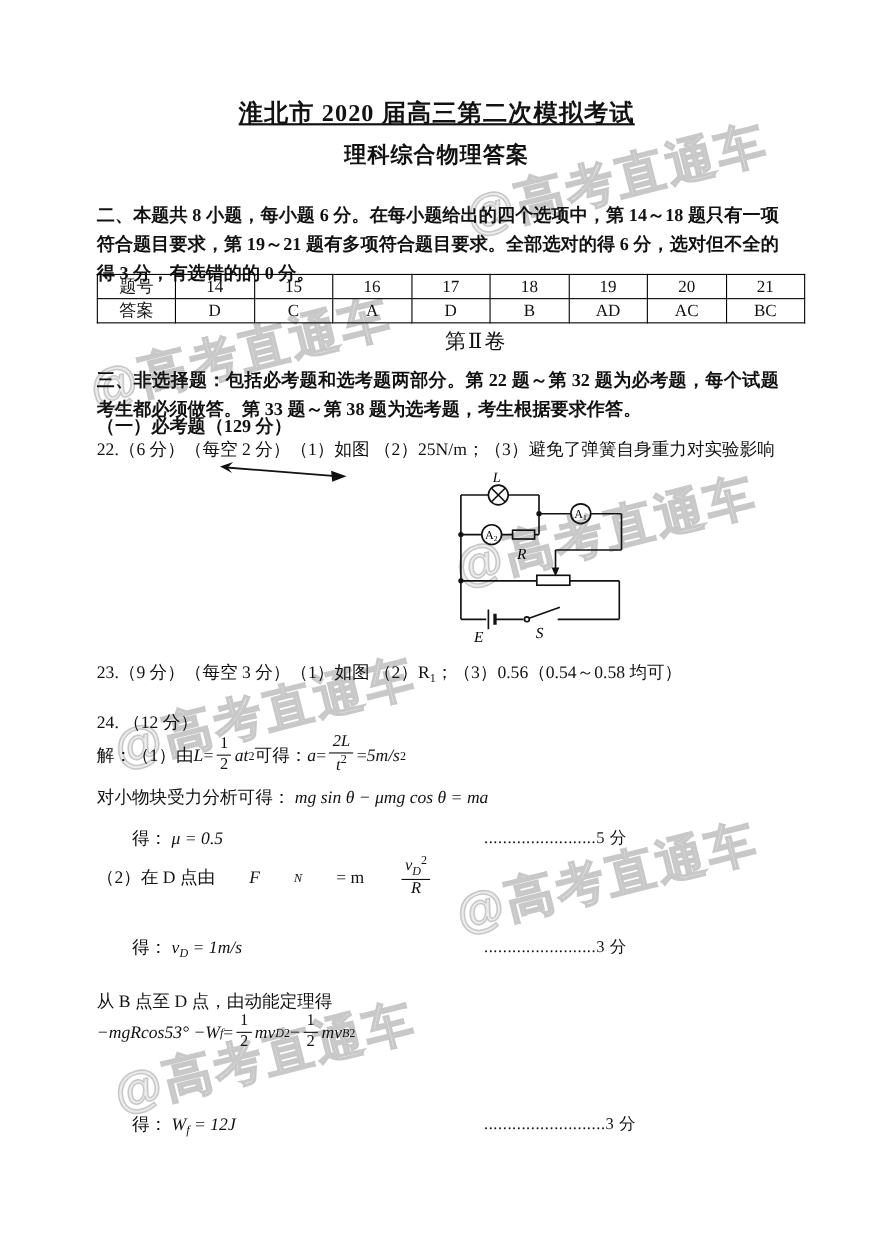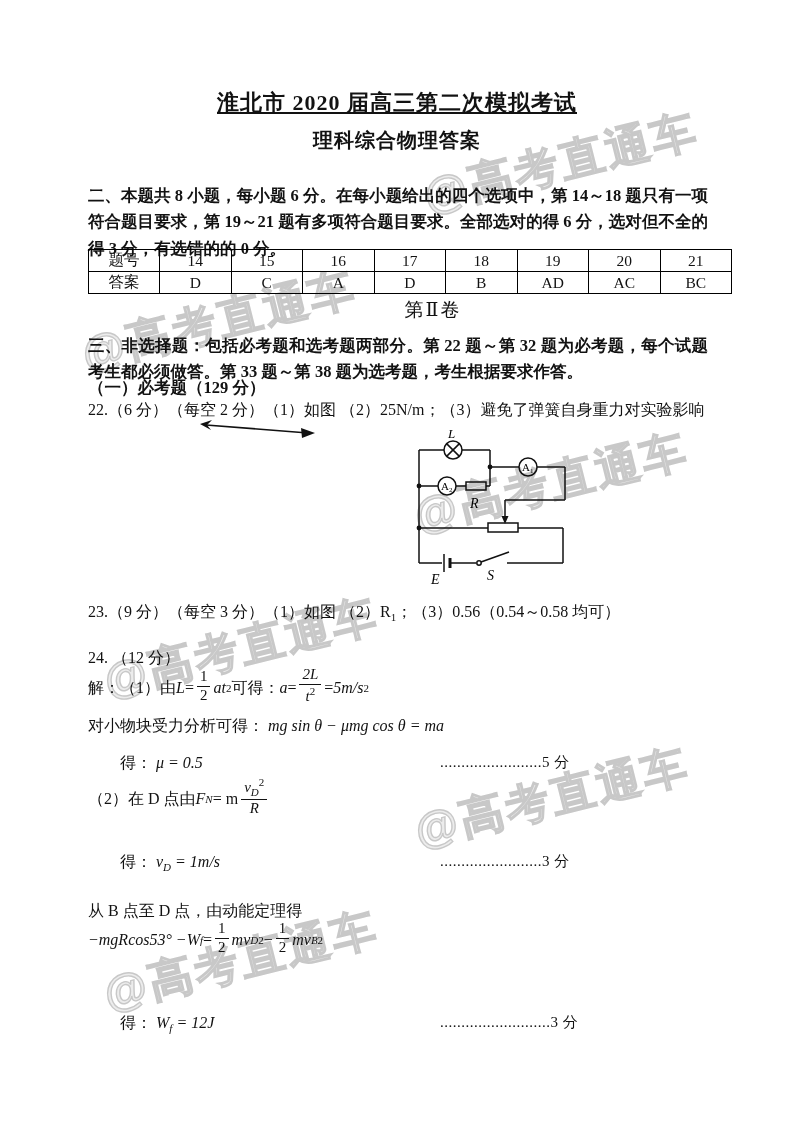--- a/index.html
+++ b/index.html
@@ -192,21 +192,21 @@
 
     <div class="abs line" style="top:716px;">
       <span>对小物块受力分析可得： </span><span class="mi">mg sin θ − μmg cos θ = ma</span>
     </div>
 
     <div class="abs line lrow" style="top:753px;">
       <span>得： </span><span class="mi">μ = 0.5</span>
       <span class="leader"><span>........................</span><span>5 分</span></span>
     </div>
 
-    <div class="abs line fracline" style="top:779px;">
+    <div class="abs line fracline" style="top:779px;gap:31px;">
       <span>（2）在 D 点由 </span>
       <span class="mi">F</span>
         <sub class="mi">N</sub>
       <span> = m </span>
       <span class="frac">
         <span class="num"><span class="mi">v</span><sub class="mi">D</sub><sup>2</sup></span>
         <span class="den mi">R</span>
       </span>
     </div>
 

